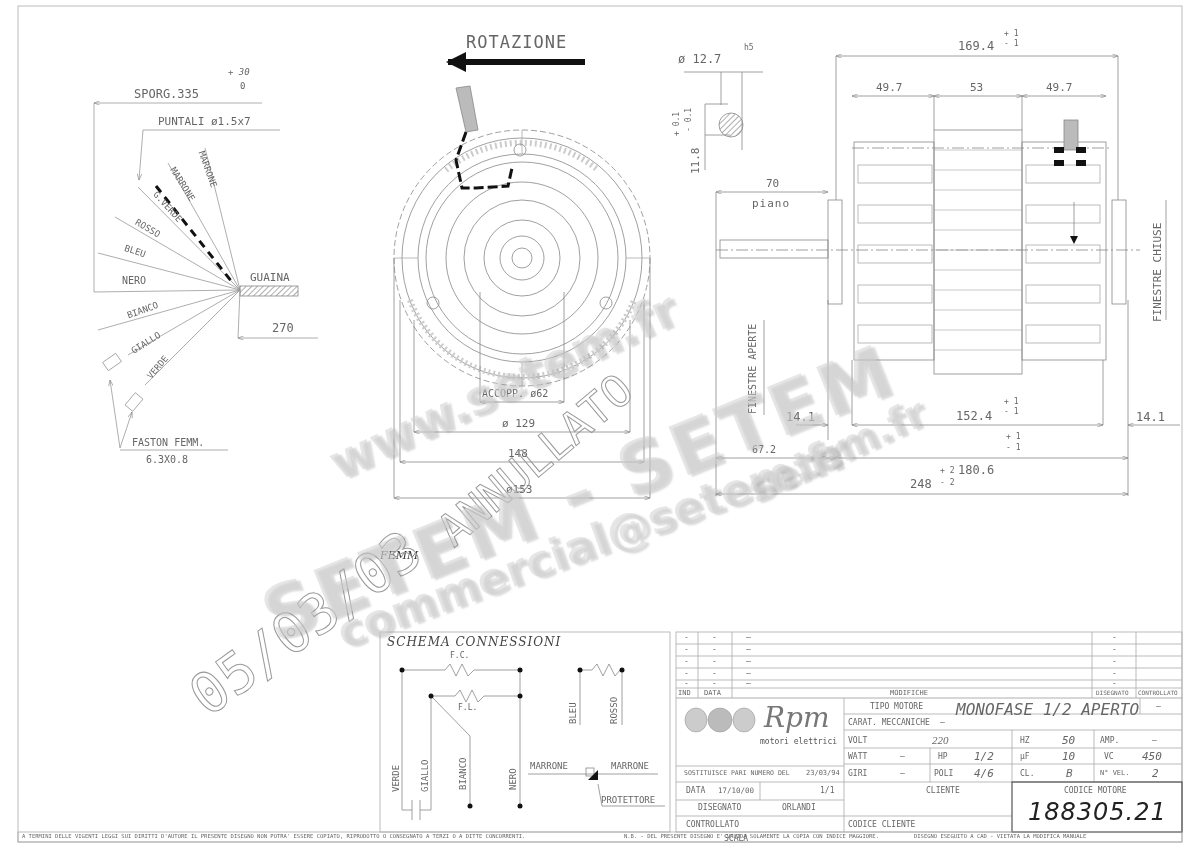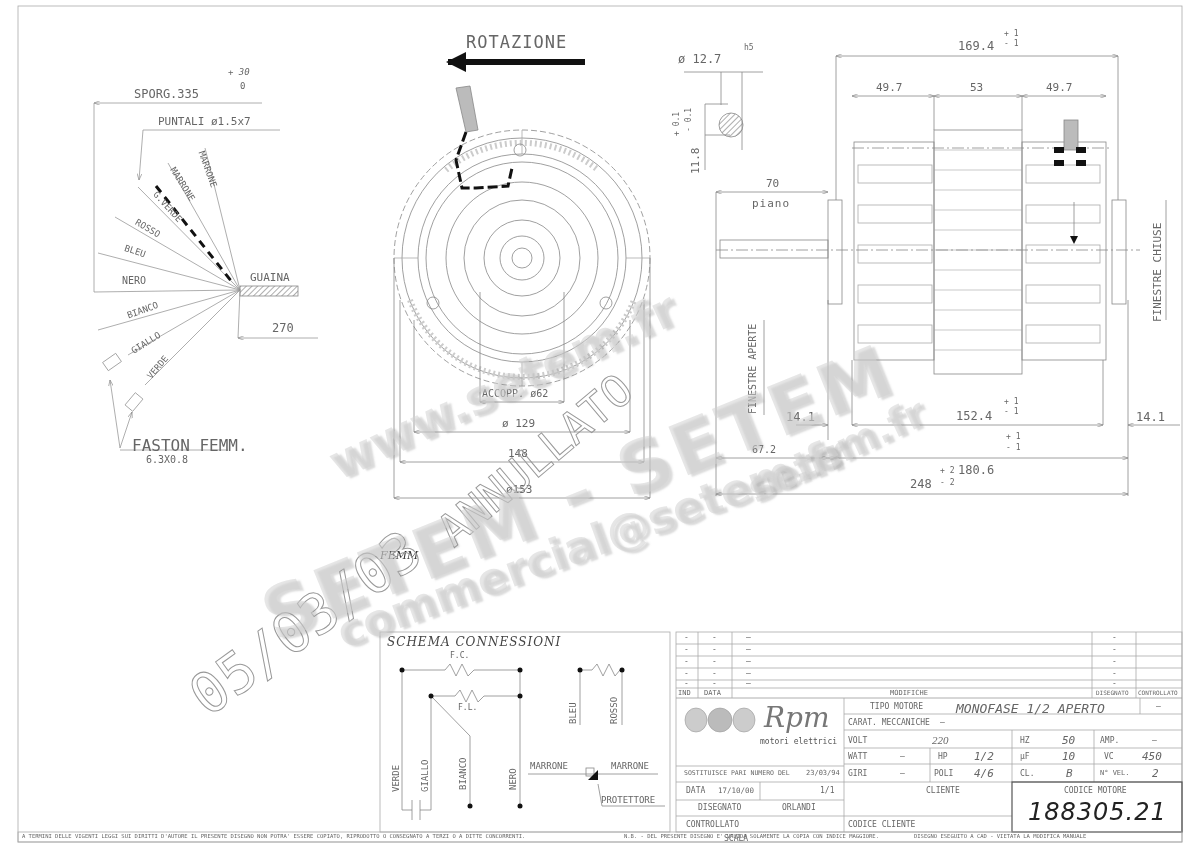--- a/index.html
+++ b/index.html
@@ -263,21 +263,21 @@
 <div class="lbl" style="left:176px;top:166px;font-size:9px;transform:rotate(58deg);transform-origin:left top;">MARRONE</div>
 <div class="lbl" style="left:158px;top:190px;font-size:9px;transform:rotate(48deg);transform-origin:left top;">G.VERDE</div>
 <div class="lbl" style="left:138px;top:218px;font-size:9px;transform:rotate(30deg);transform-origin:left top;">ROSSO</div>
 <div class="lbl" style="left:126px;top:244px;font-size:9px;transform:rotate(18deg);transform-origin:left top;">BLEU</div>
 <div class="lbl" style="left:122px;top:276px;font-size:10px;">NERO</div>
 <div class="lbl" style="left:126px;top:312px;font-size:9px;transform:rotate(-20deg);transform-origin:left top;">BIANCO</div>
 <div class="lbl" style="left:130px;top:348px;font-size:9px;transform:rotate(-32deg);transform-origin:left top;">GIALLO</div>
 <div class="lbl" style="left:146px;top:375px;font-size:9px;transform:rotate(-50deg);transform-origin:left top;">VERDE</div>
 <div class="lbl" style="left:250px;top:272px;font-size:11px;">GUAINA</div>
 <div class="lbl" style="left:272px;top:322px;font-size:12px;">270</div>
-<div class="lbl" style="left:132px;top:438px;font-size:16px;text-align:center;">FASTON FEMM.</div>
+<div class="lbl" style="left:132px;top:438px;font-size:10px;text-align:center;">FASTON FEMM.</div>
 <div class="lbl" style="left:146px;top:455px;font-size:10px;">6.3X0.8</div>
 
 <div class="lbl" style="left:482px;top:389px;font-size:10px;">ACCOPP. ø62</div>
 <div class="lbl" style="left:502px;top:418px;font-size:11px;">ø 129</div>
 <div class="lbl" style="left:508px;top:448px;font-size:11px;">148</div>
 <div class="lbl" style="left:506px;top:484px;font-size:11px;">ø153</div>
 
 <div class="lbl" style="left:678px;top:53px;font-size:12px;">ø 12.7</div>
 <div class="lbl" style="left:744px;top:44px;font-size:8px;">h5</div>
 <div class="lbl" style="left:690px;top:174px;font-size:11px;transform:rotate(-90deg);transform-origin:left top;">11.8</div>
@@ -357,21 +357,21 @@
             <ellipse cx="12" cy="13" rx="11" ry="12"></ellipse>
             <ellipse cx="36" cy="13" rx="12" ry="12" fill="#bbb"></ellipse>
             <ellipse cx="60" cy="13" rx="11" ry="12"></ellipse>
           </g>
         </svg>
   </div>
   <div class="lbl" style="left:764px;top:704px;font-family:'DejaVu Serif','Liberation Serif',serif;font-style:italic;font-size:28px;color:#777;">Rpm</div>
   <div class="lbl" style="left:760px;top:738px;font-size:8px;color:#555;">motori elettrici</div>
 
   <div class="tb" style="left:870px;top:703px;">TIPO MOTORE</div>
-  <div class="tb it" style="left:956px;top:702px;font-size:13px;">MONOFASE 1/2 APERTO</div>
+  <div class="tb it" style="left:956px;top:702px;font-size:16px;">MONOFASE 1/2 APERTO</div>
   <div class="tb" style="left:1156px;top:703px;">—</div>
   <div class="tb" style="left:848px;top:719px;">CARAT. MECCANICHE</div>
   <div class="tb" style="left:940px;top:719px;">—</div>
 
   <div class="tb" style="left:848px;top:737px;">VOLT</div>
   <div class="tb it" style="left:932px;top:735px;font-size:11px;font-family:Liberation Serif, serif;">220</div>
   <div class="tb" style="left:1020px;top:737px;">HZ</div>
   <div class="tb it" style="left:1062px;top:735px;font-size:11px;">50</div>
   <div class="tb" style="left:1100px;top:737px;">AMP.</div>
   <div class="tb" style="left:1152px;top:737px;">—</div>

